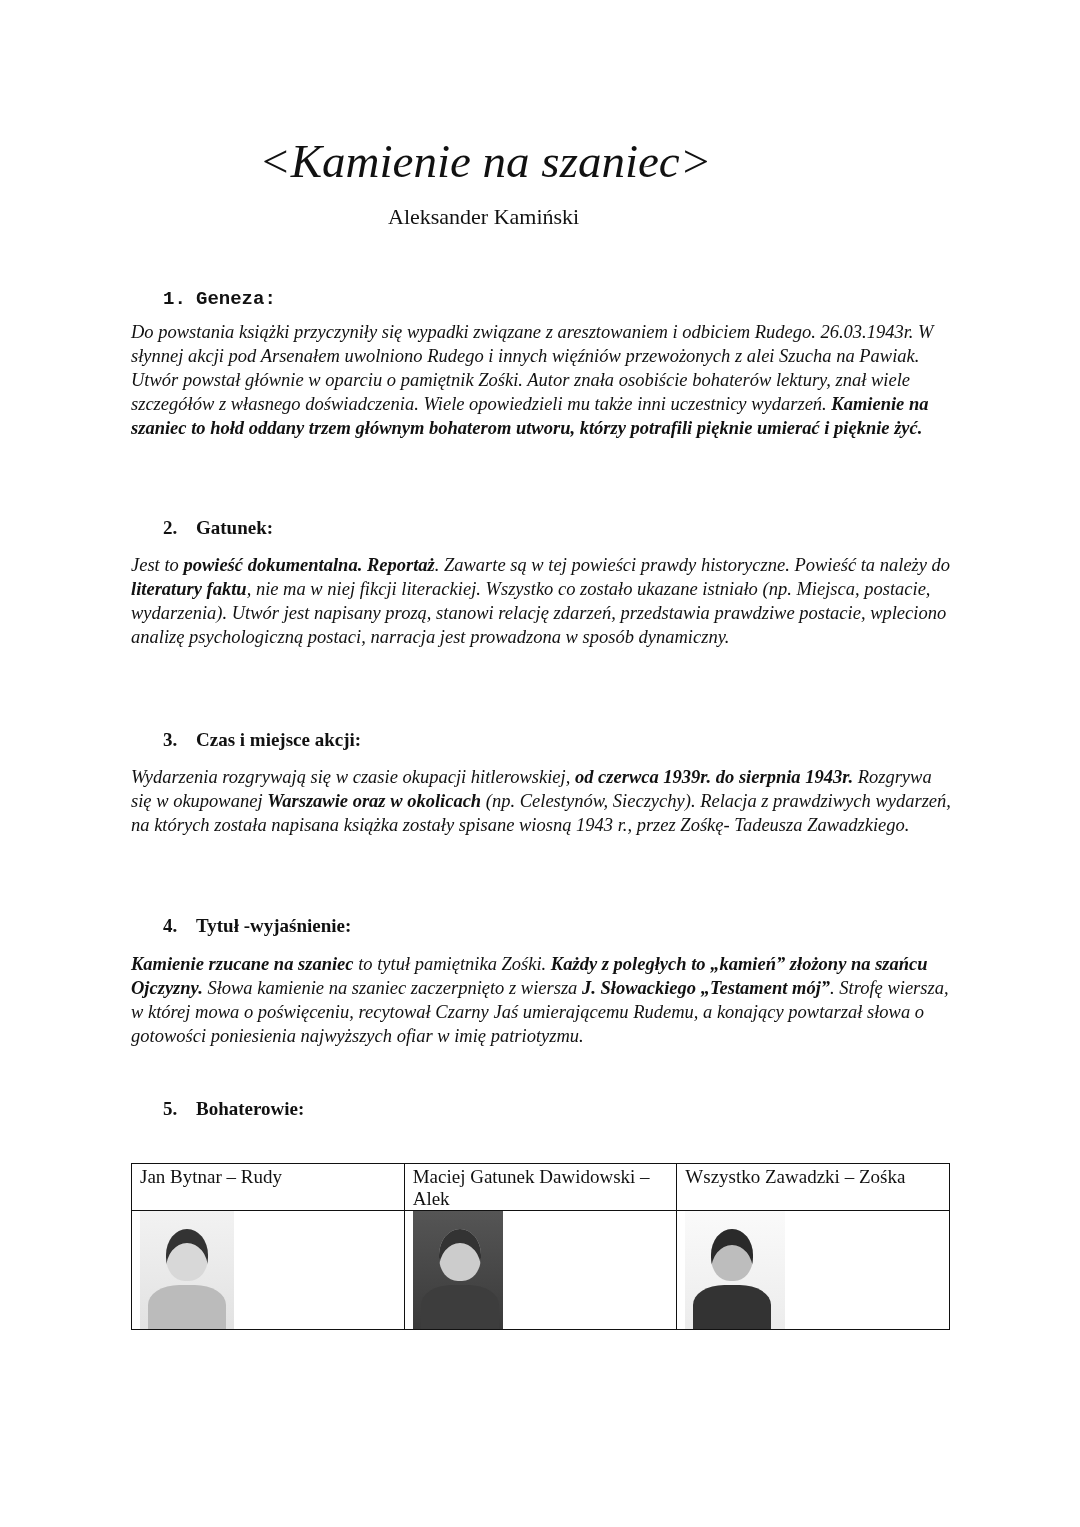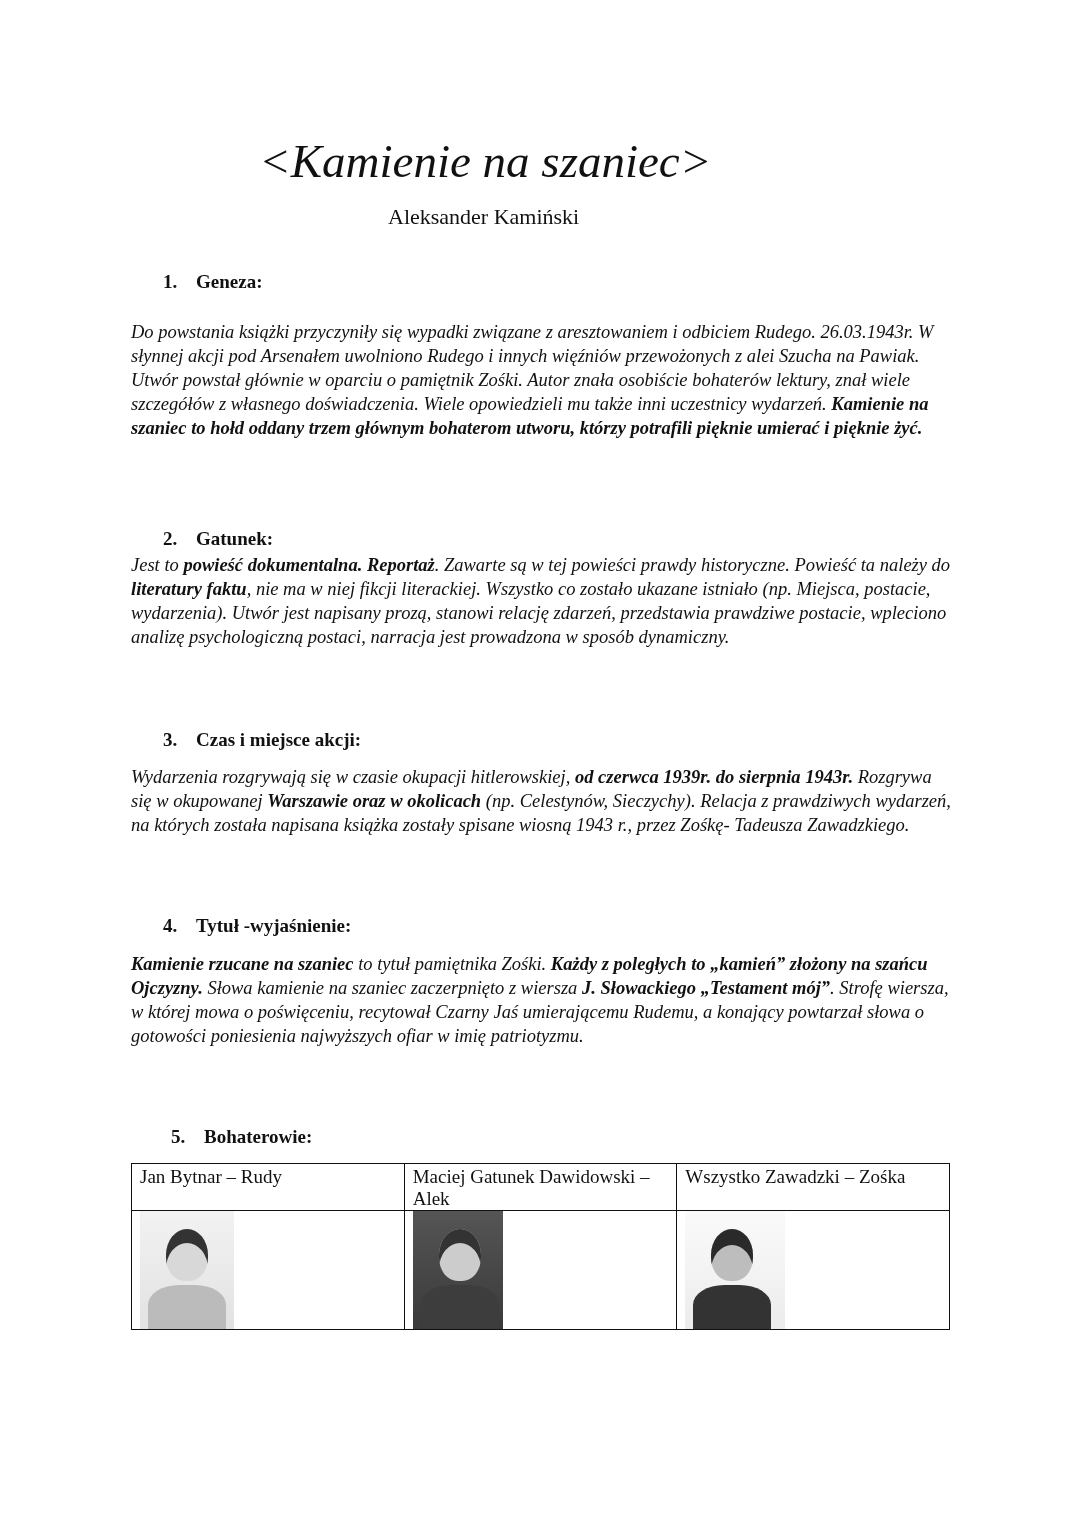--- a/index.html
+++ b/index.html
@@ -58,41 +58,41 @@
     .photo.p3 { width: 100px; background: linear-gradient(180deg, #fafafa 0%, #ececec 100%); }
     .photo.p3 .head { background: #bdbdbd; box-shadow: inset 0 16px 0 #2a2a2a; }
     .photo.p3 .body { background: #333; }
   </style>
 </head>
 <body>
 
 <div class="title">&lt;Kamienie na szaniec&gt;</div>
 <div class="author">Aleksander Kamiński</div>
 
-<div class="section-heading" style="top:270px;">
+<div class="section-heading" style="top:287px;font-family:Liberation Mono, monospace;">
   <span class="num">1.</span><span>Geneza:</span>
 </div>
 <div class="para" style="top:320px;"><span>Do powstania książki przyczyniły się wypadki związane z aresztowaniem i odbiciem Rudego. 26.03.1943r. W słynnej akcji pod Arsenałem uwolniono Rudego i innych więźniów przewożonych z alei Szucha na Pawiak. Utwór powstał głównie w oparciu o pamiętnik Zośki. Autor znała osobiście bohaterów lektury, znał wiele szczegółów z własnego doświadczenia. Wiele opowiedzieli mu także inni uczestnicy wydarzeń. </span><b>Kamienie na szaniec to hołd oddany trzem głównym bohaterom utworu, którzy potrafili pięknie umierać i pięknie żyć.</b></div>
 
-<div class="section-heading" style="top:527px;">
+<div class="section-heading" style="top:516px;">
   <span class="num">2.</span><span>Gatunek:</span>
 </div>
 <div class="para" style="top:553px;"><span>Jest to </span><b>powieść dokumentalna. Reportaż</b><span>. Zawarte są w tej powieści prawdy historyczne. Powieść ta należy do </span><b>literatury faktu</b><span>, nie ma w niej fikcji literackiej. Wszystko co zostało ukazane istniało (np. Miejsca, postacie, wydarzenia). Utwór jest napisany prozą, stanowi relację zdarzeń, przedstawia prawdziwe postacie, wpleciono analizę psychologiczną postaci, narracja jest prowadzona w sposób dynamiczny.</span></div>
 
 <div class="section-heading" style="top:728px;">
   <span class="num">3.</span><span>Czas i miejsce akcji:</span>
 </div>
 <div class="para" style="top:765px;"><span>Wydarzenia rozgrywają się w czasie okupacji hitlerowskiej, </span><b>od czerwca 1939r. do sierpnia 1943r.</b><span> Rozgrywa się w okupowanej </span><b>Warszawie oraz w okolicach</b><span> (np. Celestynów, Sieczychy). Relacja z prawdziwych wydarzeń, na których została napisana książka zostały spisane wiosną 1943 r., przez Zośkę- Tadeusza Zawadzkiego.</span></div>
 
 <div class="section-heading" style="top:914px;">
   <span class="num">4.</span><span>Tytuł -wyjaśnienie:</span>
 </div>
 <div class="para" style="top:952px;"><b>Kamienie rzucane na szaniec</b><span> to tytuł pamiętnika Zośki. </span><b>Każdy z poległych to „kamień” złożony na szańcu Ojczyzny.</b><span>  Słowa kamienie na szaniec zaczerpnięto z wiersza </span><b>J. Słowackiego „Testament mój”</b><span>. Strofę wiersza, w której mowa o poświęceniu, recytował Czarny Jaś umierającemu Rudemu, a konający powtarzał słowa o gotowości poniesienia najwyższych ofiar w imię patriotyzmu.</span></div>
 
-<div class="section-heading" style="top:1125px;margin-left:8px;">
+<div class="section-heading" style="top:1097px;">
   <span class="num">5.</span><span>Bohaterowie:</span>
 </div>
 
 <table class="heroes">
   <tbody>
       <tr class="names">
     <td>Jan Bytnar – Rudy</td>
     <td>Maciej Gatunek Dawidowski – Alek</td>
     <td>Wszystko Zawadzki – Zośka</td>
   </tr>

